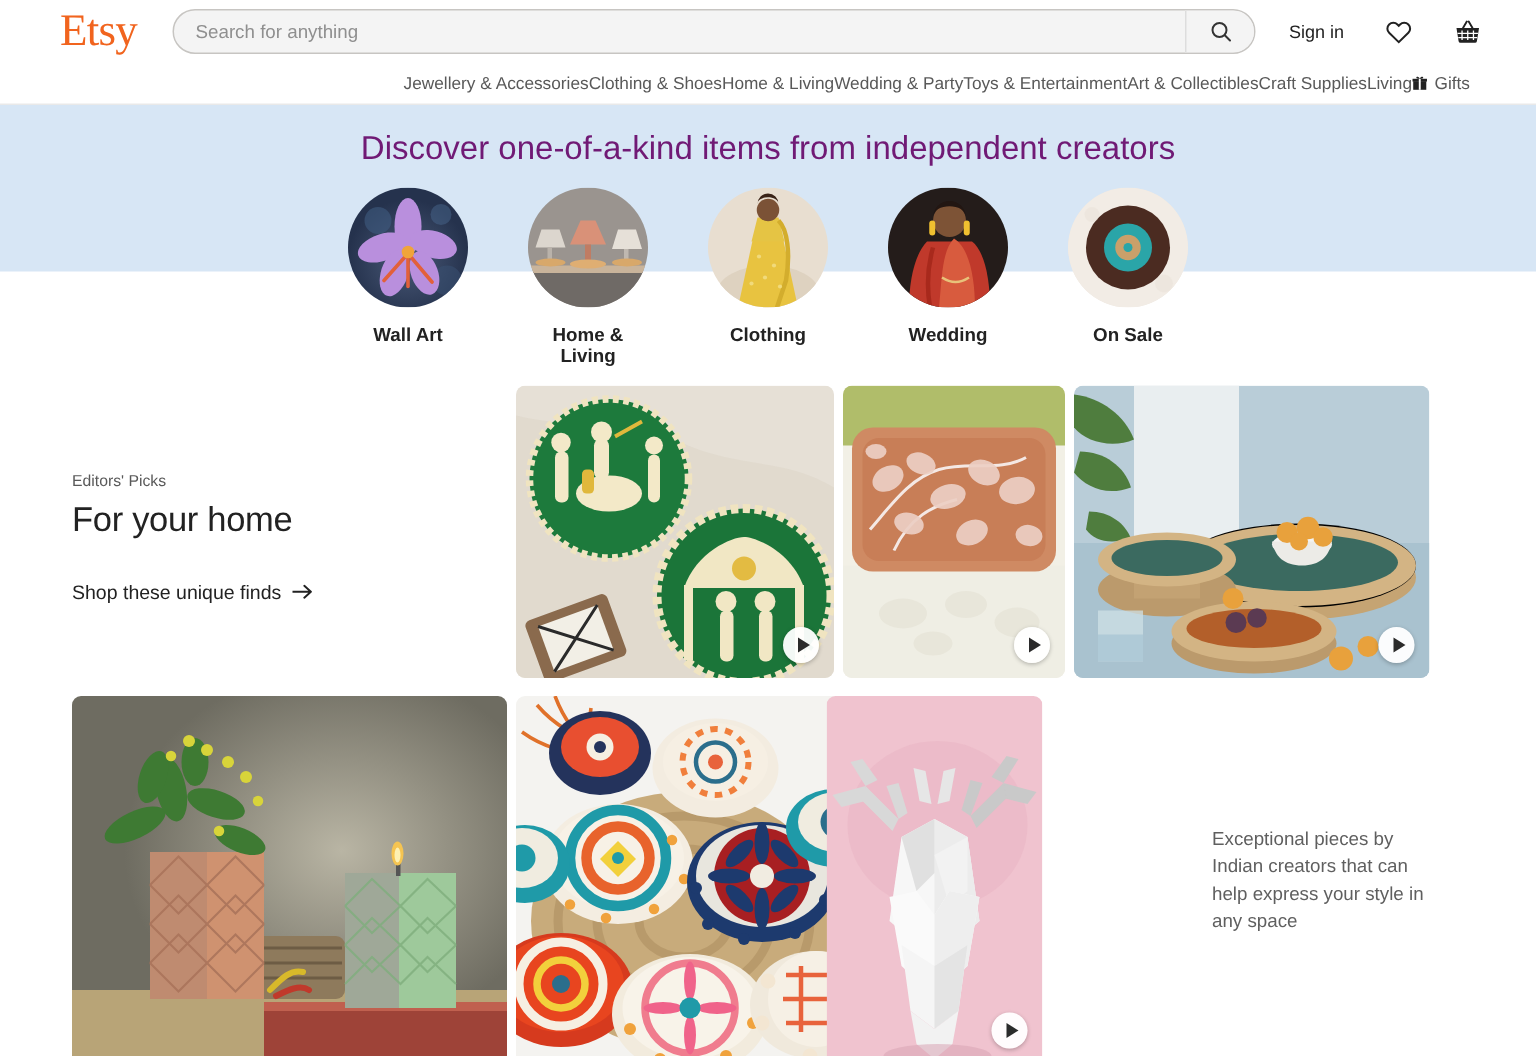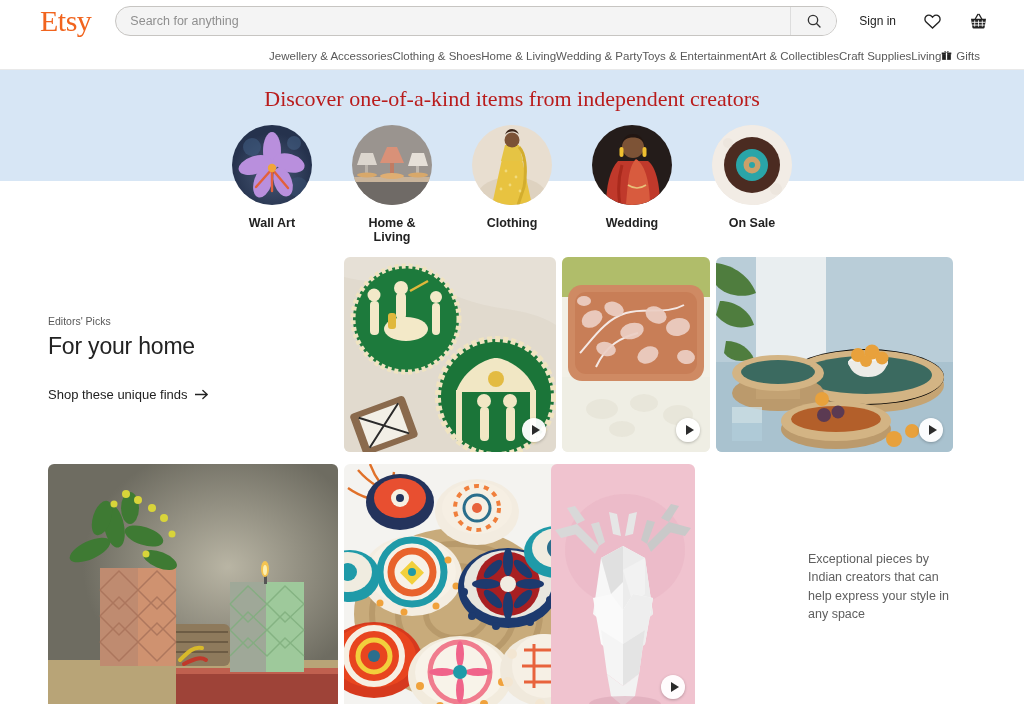--- a/index.html
+++ b/index.html
@@ -100,23 +100,23 @@
   .hero-band {
     position: absolute;
     top: 0; left: 0; right: 0;
     height: 111px;
     background: #d7e6f5;
   }
   .hero-title {
     position: relative;
     text-align: center;
     padding-top: 16px;
-    font-family: Liberation Serif, serif;
+    font-family: Liberation Sans, sans-serif;
     font-size: 22px;
-    color: #b91c1c;
+    color: #701a75;
     font-weight: 400;
   }
   .cats {
     position: absolute;
     top: 55px; left: 0; right: 0;
     display: flex;
     justify-content: center;
     gap: 40px;
   }
   .cat {

